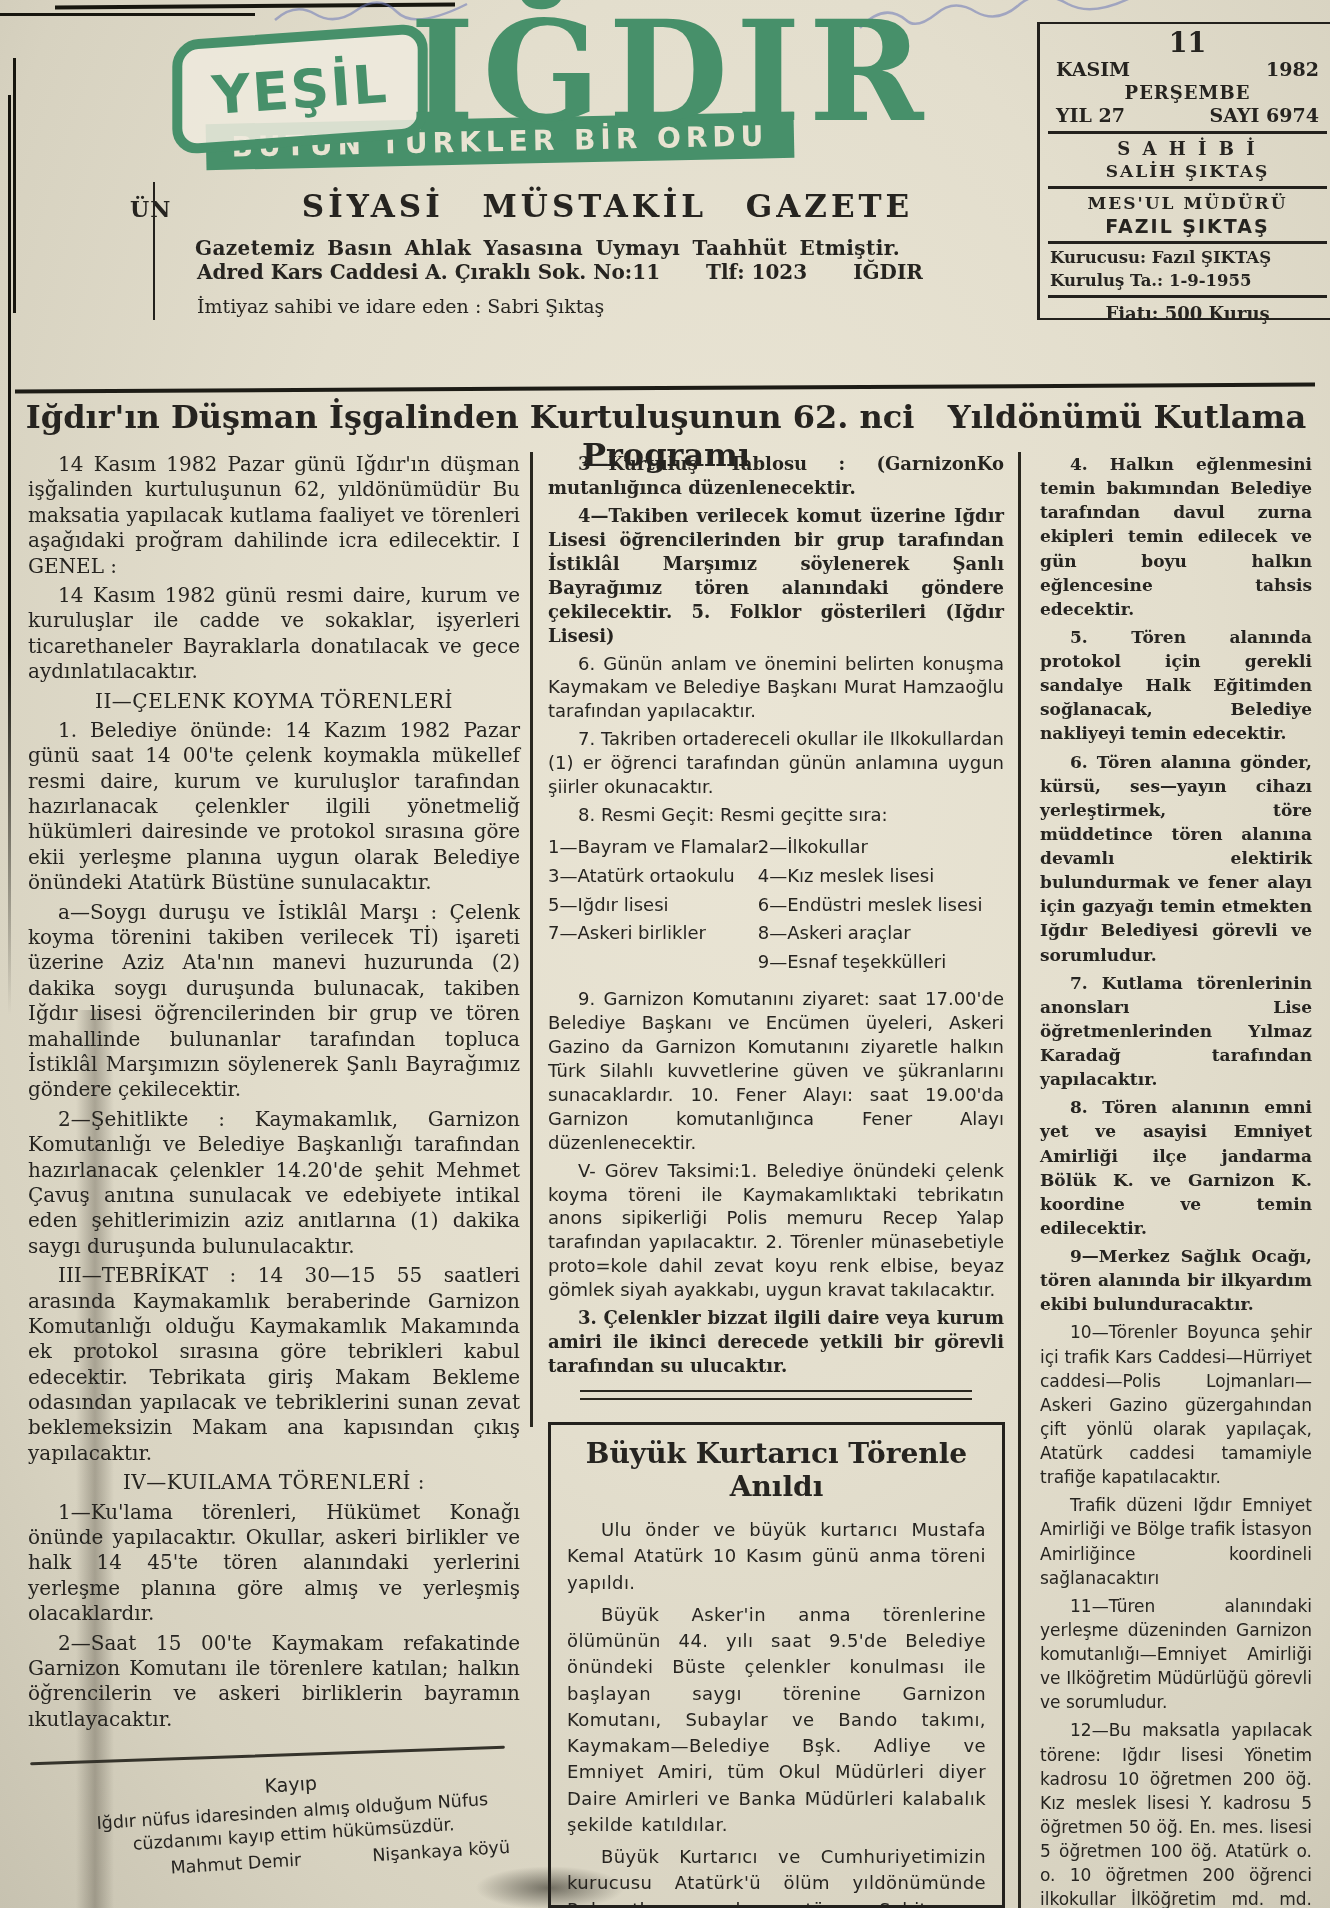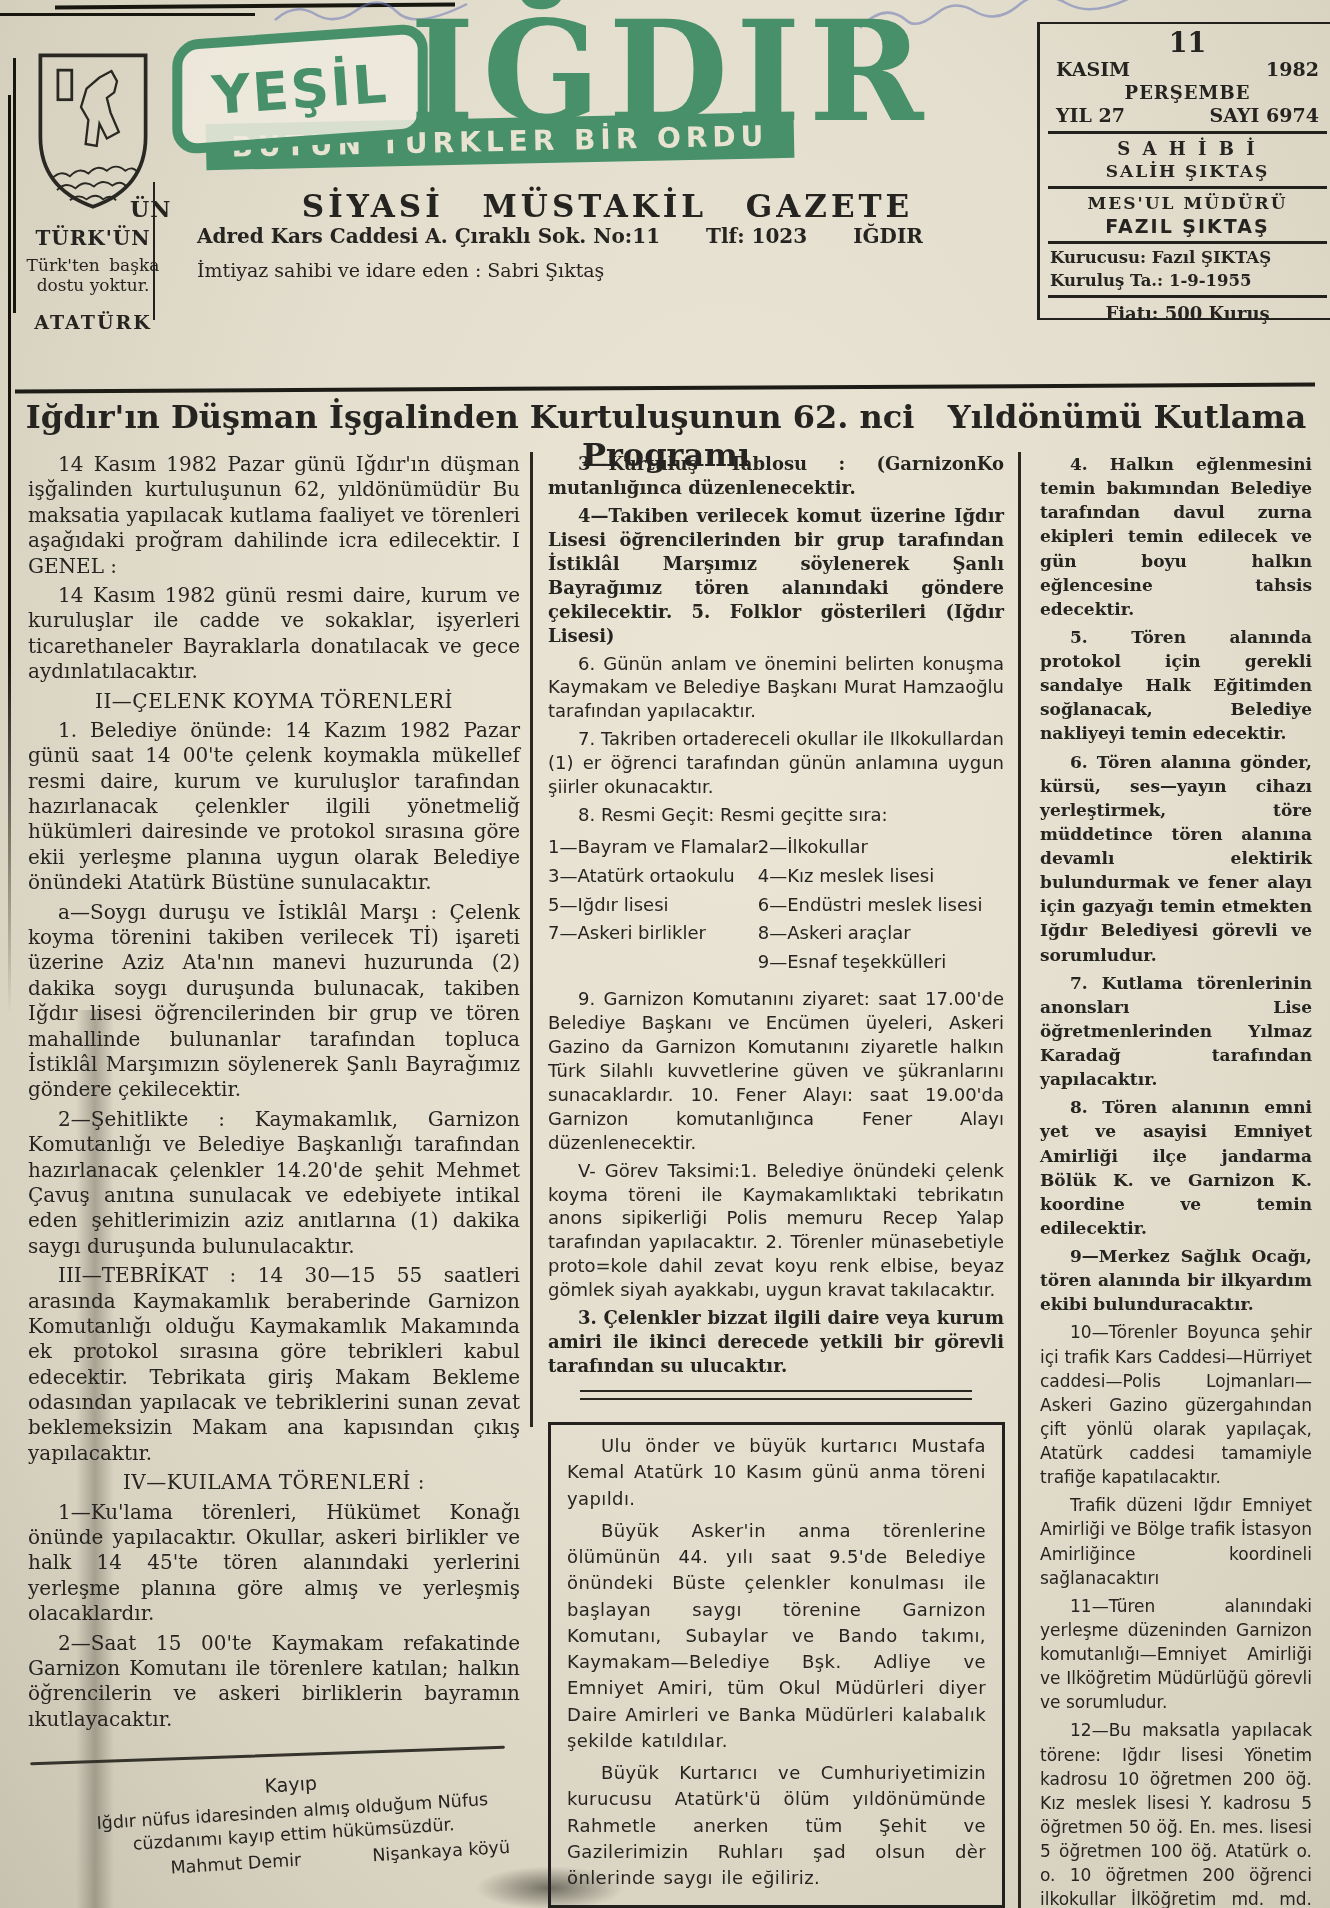--- a/index.html
+++ b/index.html
@@ -104,46 +104,33 @@
   <div class="abs art5"></div>
   <div class="abs fold"></div>
   <div class="abs blob"></div>
   <svg class="abs scrib" style="left:270px;top:0" width="210" height="26">
     <path d="M5,20 q20,-18 40,-6 t42,-4 t40,2 t70,-8" stroke="#6d79b8" fill="none" stroke-width="2.5"></path>
   </svg>
   <svg class="abs scrib" style="left:850px;top:0" width="300" height="38">
     <path d="M10,28 q24,-26 46,-8 q10,10 30,-6 q18,-16 40,-2 q22,12 44,-8 q20,-16 48,0 q26,14 70,-10" stroke="#6d79b8" fill="none" stroke-width="2.5"></path>
   </svg>
 
-  <div class="abs emblem">
-    <svg width="120" height="172" viewBox="0 0 130 178">
-      <path d="M8,6 H122 V94 Q122,150 65,170 Q8,150 8,94 Z" fill="none" stroke="#2a2822" stroke-width="4"></path>
-      <rect x="27" y="22" width="15" height="32" fill="none" stroke="#2a2822" stroke-width="3"></rect>
-      <path d="M72,30 l13,-7 6,11 -3,12 -8,6 4,16 9,21 -13,7 -8,-16 -3,24 -12,-2 3,-26 -8,-14 6,-20 z" fill="none" stroke="#2a2822" stroke-width="2.5"></path>
-      <path d="M20,140 q10,-11 20,-3 q10,-11 20,-3 q10,-11 20,-3 q10,-9 20,0 q8,-6 14,2" fill="none" stroke="#2a2822" stroke-width="2"></path>
-      <path d="M26,152 q10,-10 20,-2 q10,-10 20,-2 q10,-9 20,-1 q9,-7 16,2" fill="none" stroke="#2a2822" stroke-width="2"></path>
-      <path d="M40,163 q9,-8 18,-1 q10,-8 18,0 q8,-6 14,1" fill="none" stroke="#2a2822" stroke-width="2"></path>
-    </svg>
-    <div class="emblem-t1">TÜRK'ÜN</div>
-    <div class="emblem-t2">Türk'ten başka</div>
-    <div class="emblem-t3">dostu yoktur.</div>
-    <div class="emblem-t4">ATATÜRK</div>
-  </div>
   <div class="abs emblem-un">ÜN</div>
 
   <div class="abs slogan">
     <span>BUTUN TÜRKLER BİR ORDU</span>
   </div>
   <div class="abs badge">
     <span>YEŞİL</span>
   </div>
   <div class="abs big-title">IĞDIR</div>
 
   <div class="abs centerhead">
     <div class="type-line">SİYASİ MÜSTAKİL GAZETE</div>
+    <div class="pledge">Gazetemiz Basın Ahlak Yasasına Uymayı Taahhüt Etmiştir.</div>
     <div class="addr-row">
       <span>Adred Kars Caddesi A. Çıraklı Sok. No:11</span>
       <span>Tlf: 1023</span>
       <span>IĞDIR</span>
     </div>
     <div class="imtiyaz">İmtiyaz sahibi ve idare eden : Sabri Şıktaş</div>
   </div>
 
   <div class="abs datebox">
     <div class="db-day">11</div>
@@ -228,20 +215,21 @@
         <p class="para">8. Tören alanının emni yet ve asayisi Emniyet Amirliği ilçe jandarma Bölük K. ve Garnizon K. koordine ve temin edilecektir.</p>
         <p class="para">9—Merkez Sağlık Ocağı, tören alanında bir ilkyardım ekibi bulunduracaktır.</p>
         <p class="para sans">10—Törenler Boyunca şehir içi trafik Kars Caddesi—Hürriyet caddesi—Polis Lojmanları—Askeri Gazino güzergahından çift yönlü olarak yapılaçak, Atatürk caddesi tamamiyle trafiğe kapatılacaktır.</p>
         <p class="para sans">Trafik düzeni Iğdır Emniyet Amirliği ve Bölge trafik İstasyon Amirliğince koordineli sağlanacaktırı</p>
         <p class="para sans">11—Türen alanındaki yerleşme düzeninden Garnizon komutanlığı—Emniyet Amirliği ve Ilköğretim Müdürlüğü görevli ve sorumludur.</p>
         <p class="para sans">12—Bu maksatla yapılacak törene: Iğdır lisesi Yönetim kadrosu 10 öğretmen 200 öğ. Kız meslek lisesi Y. kadrosu 5 öğretmen 50 öğ. En. mes. lisesi 5 öğretmen 100 öğ. Atatürk o. o. 10 öğretmen 200 öğrenci ilkokullar İlköğretim md. md. muavini, her merkez ilkokulundan 1 md. 4 öğretmen ve 20 öğrenci ile katılacaklardır.</p>
       </div>
   </div>
 
   <div class="abs story">
+    <div class="story-title">Büyük Kurtarıcı Törenle Anıldı</div>
     <div>
         <p class="para">Ulu önder ve büyük kurtarıcı Mustafa Kemal Atatürk 10 Kasım günü anma töreni yapıldı.</p>
         <p class="para">Büyük Asker'in anma törenlerine ölümünün 44. yılı saat 9.5'de Belediye önündeki Büste çelenkler konulması ile başlayan saygı törenine Garnizon Komutanı, Subaylar ve Bando takımı, Kaymakam—Belediye Bşk. Adliye ve Emniyet Amiri, tüm Okul Müdürleri diyer Daire Amirleri ve Banka Müdürleri kalabalık şekilde katıldılar.</p>
         <p class="para">Büyük Kurtarıcı ve Cumhuriyetimizin kurucusu Atatürk'ü ölüm yıldönümünde Rahmetle anerken tüm Şehit ve Gazilerimizin Ruhları şad olsun dèr önlerinde saygı ile eğiliriz.</p>
       </div>
   </div>
 
   <div class="abs hr-col1"></div>
   <div class="abs kayip">
     <div class="kayip-title">Kayıp</div>

